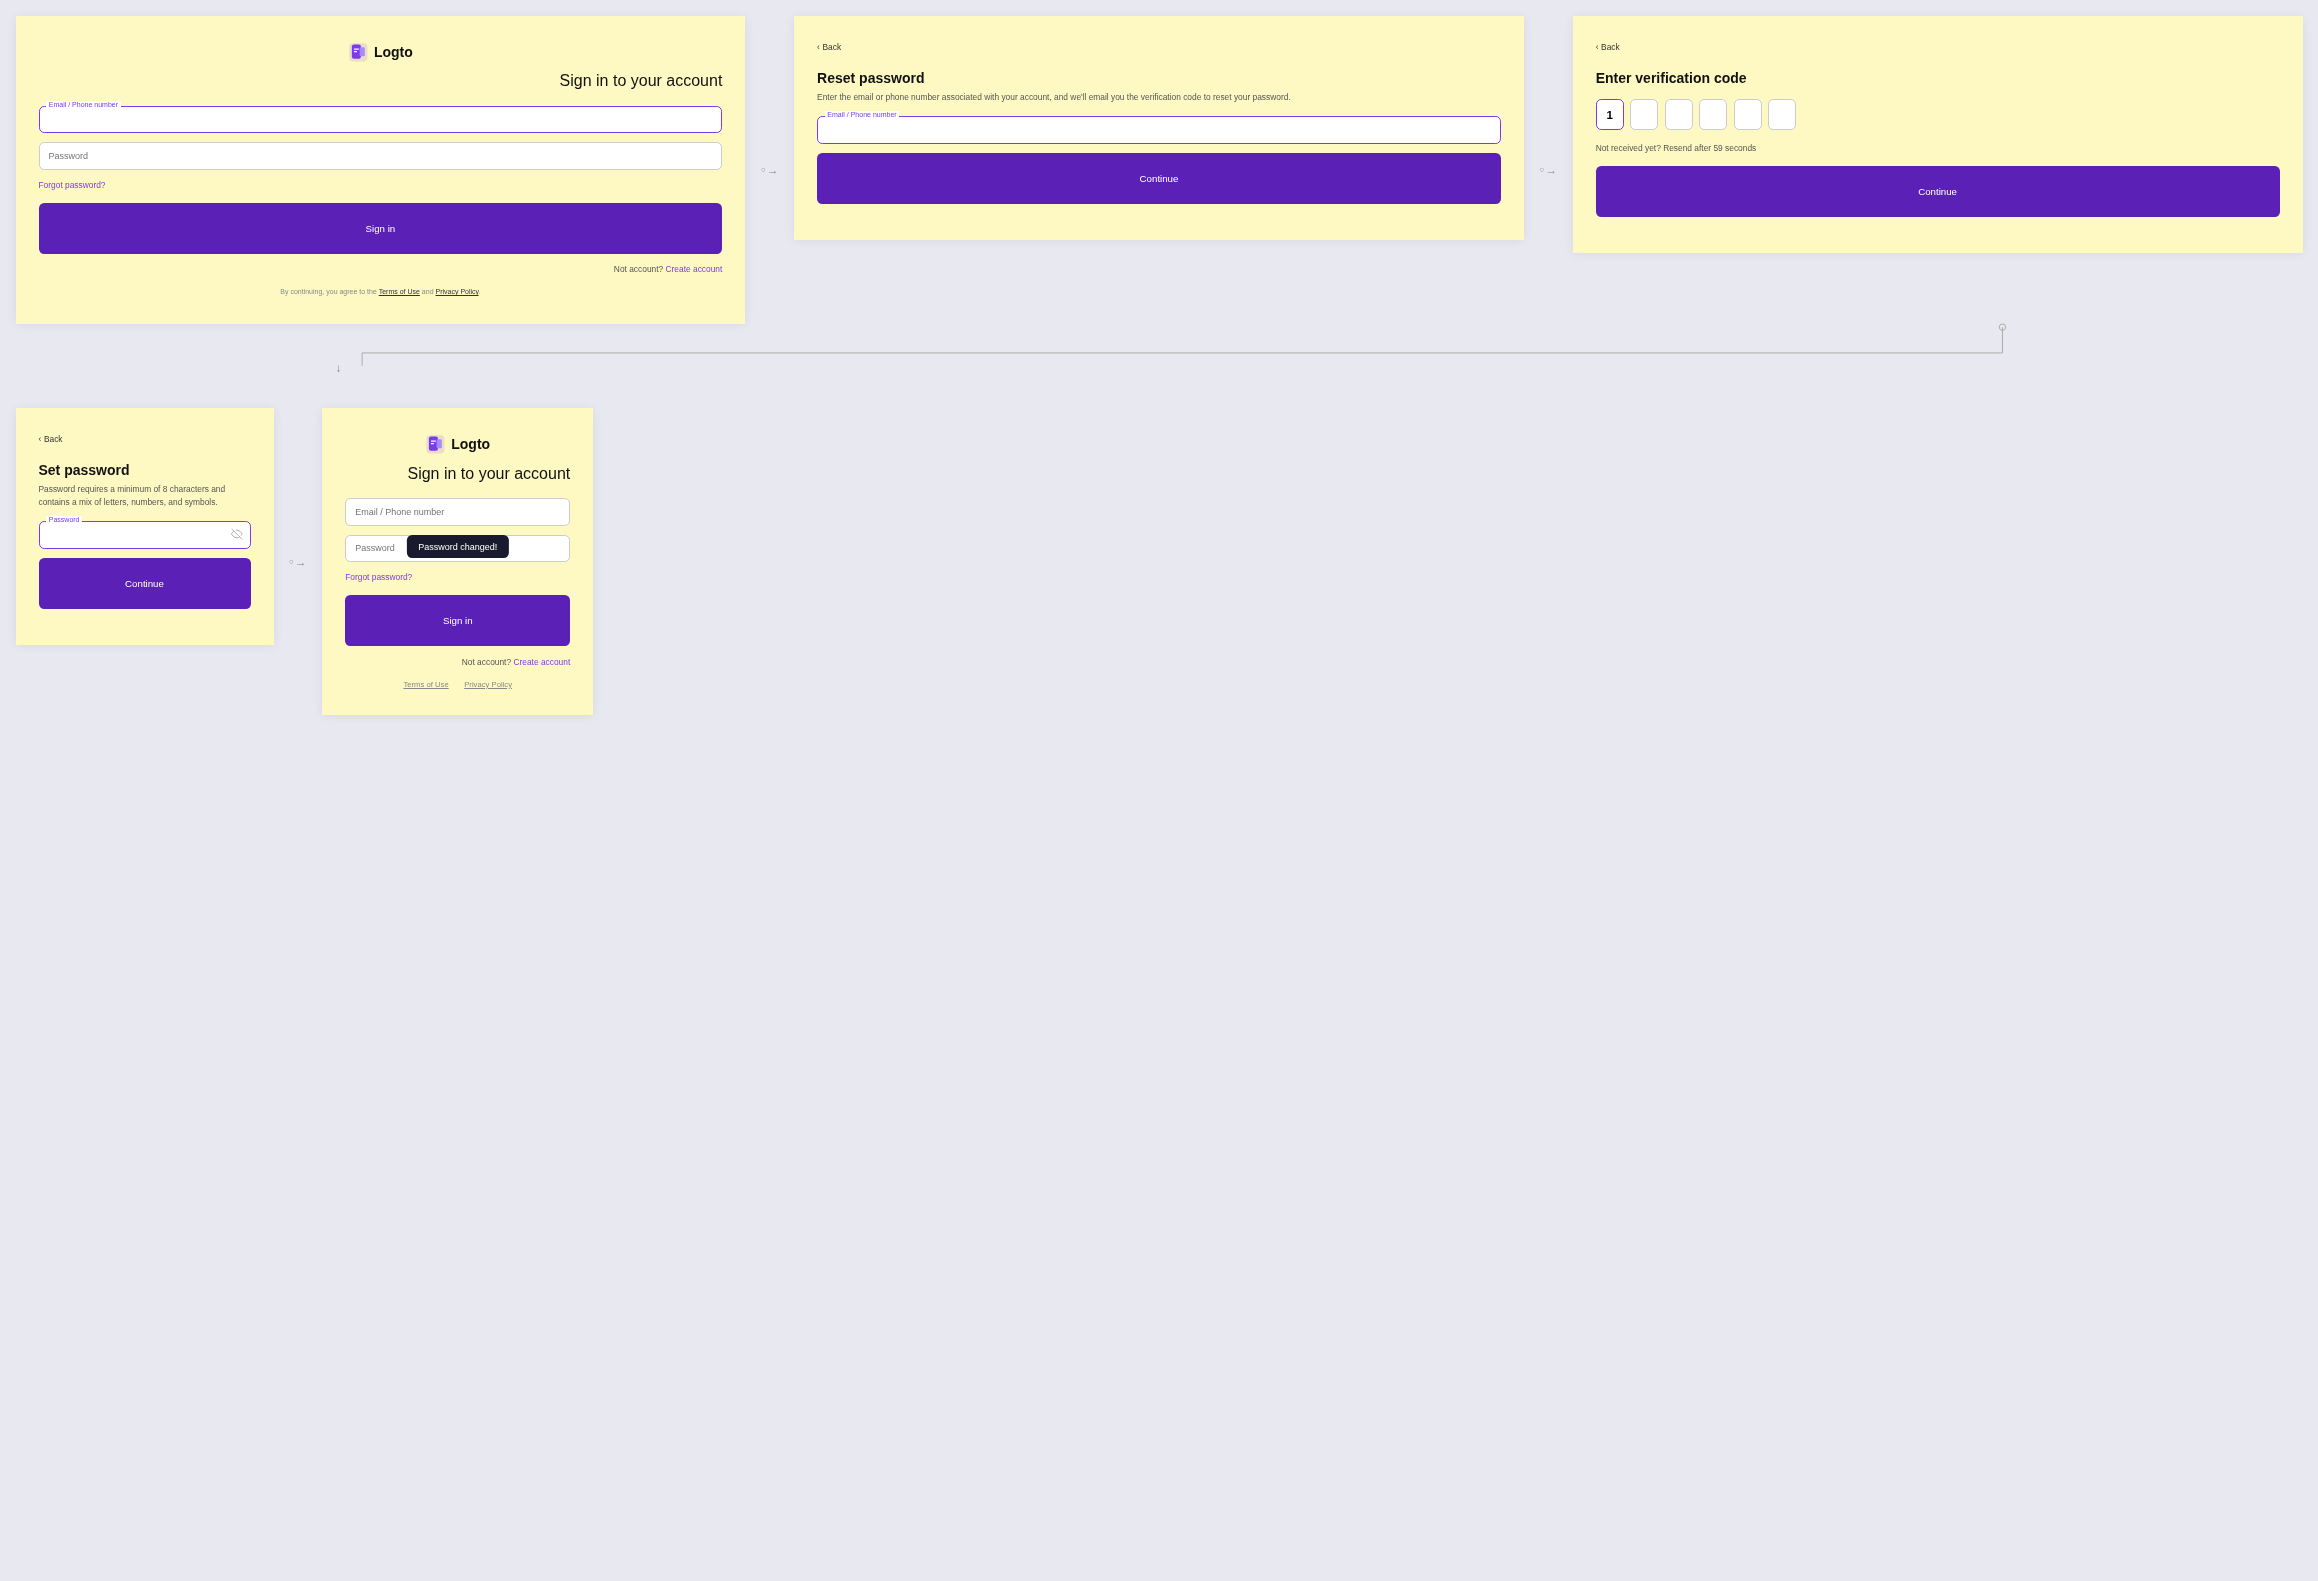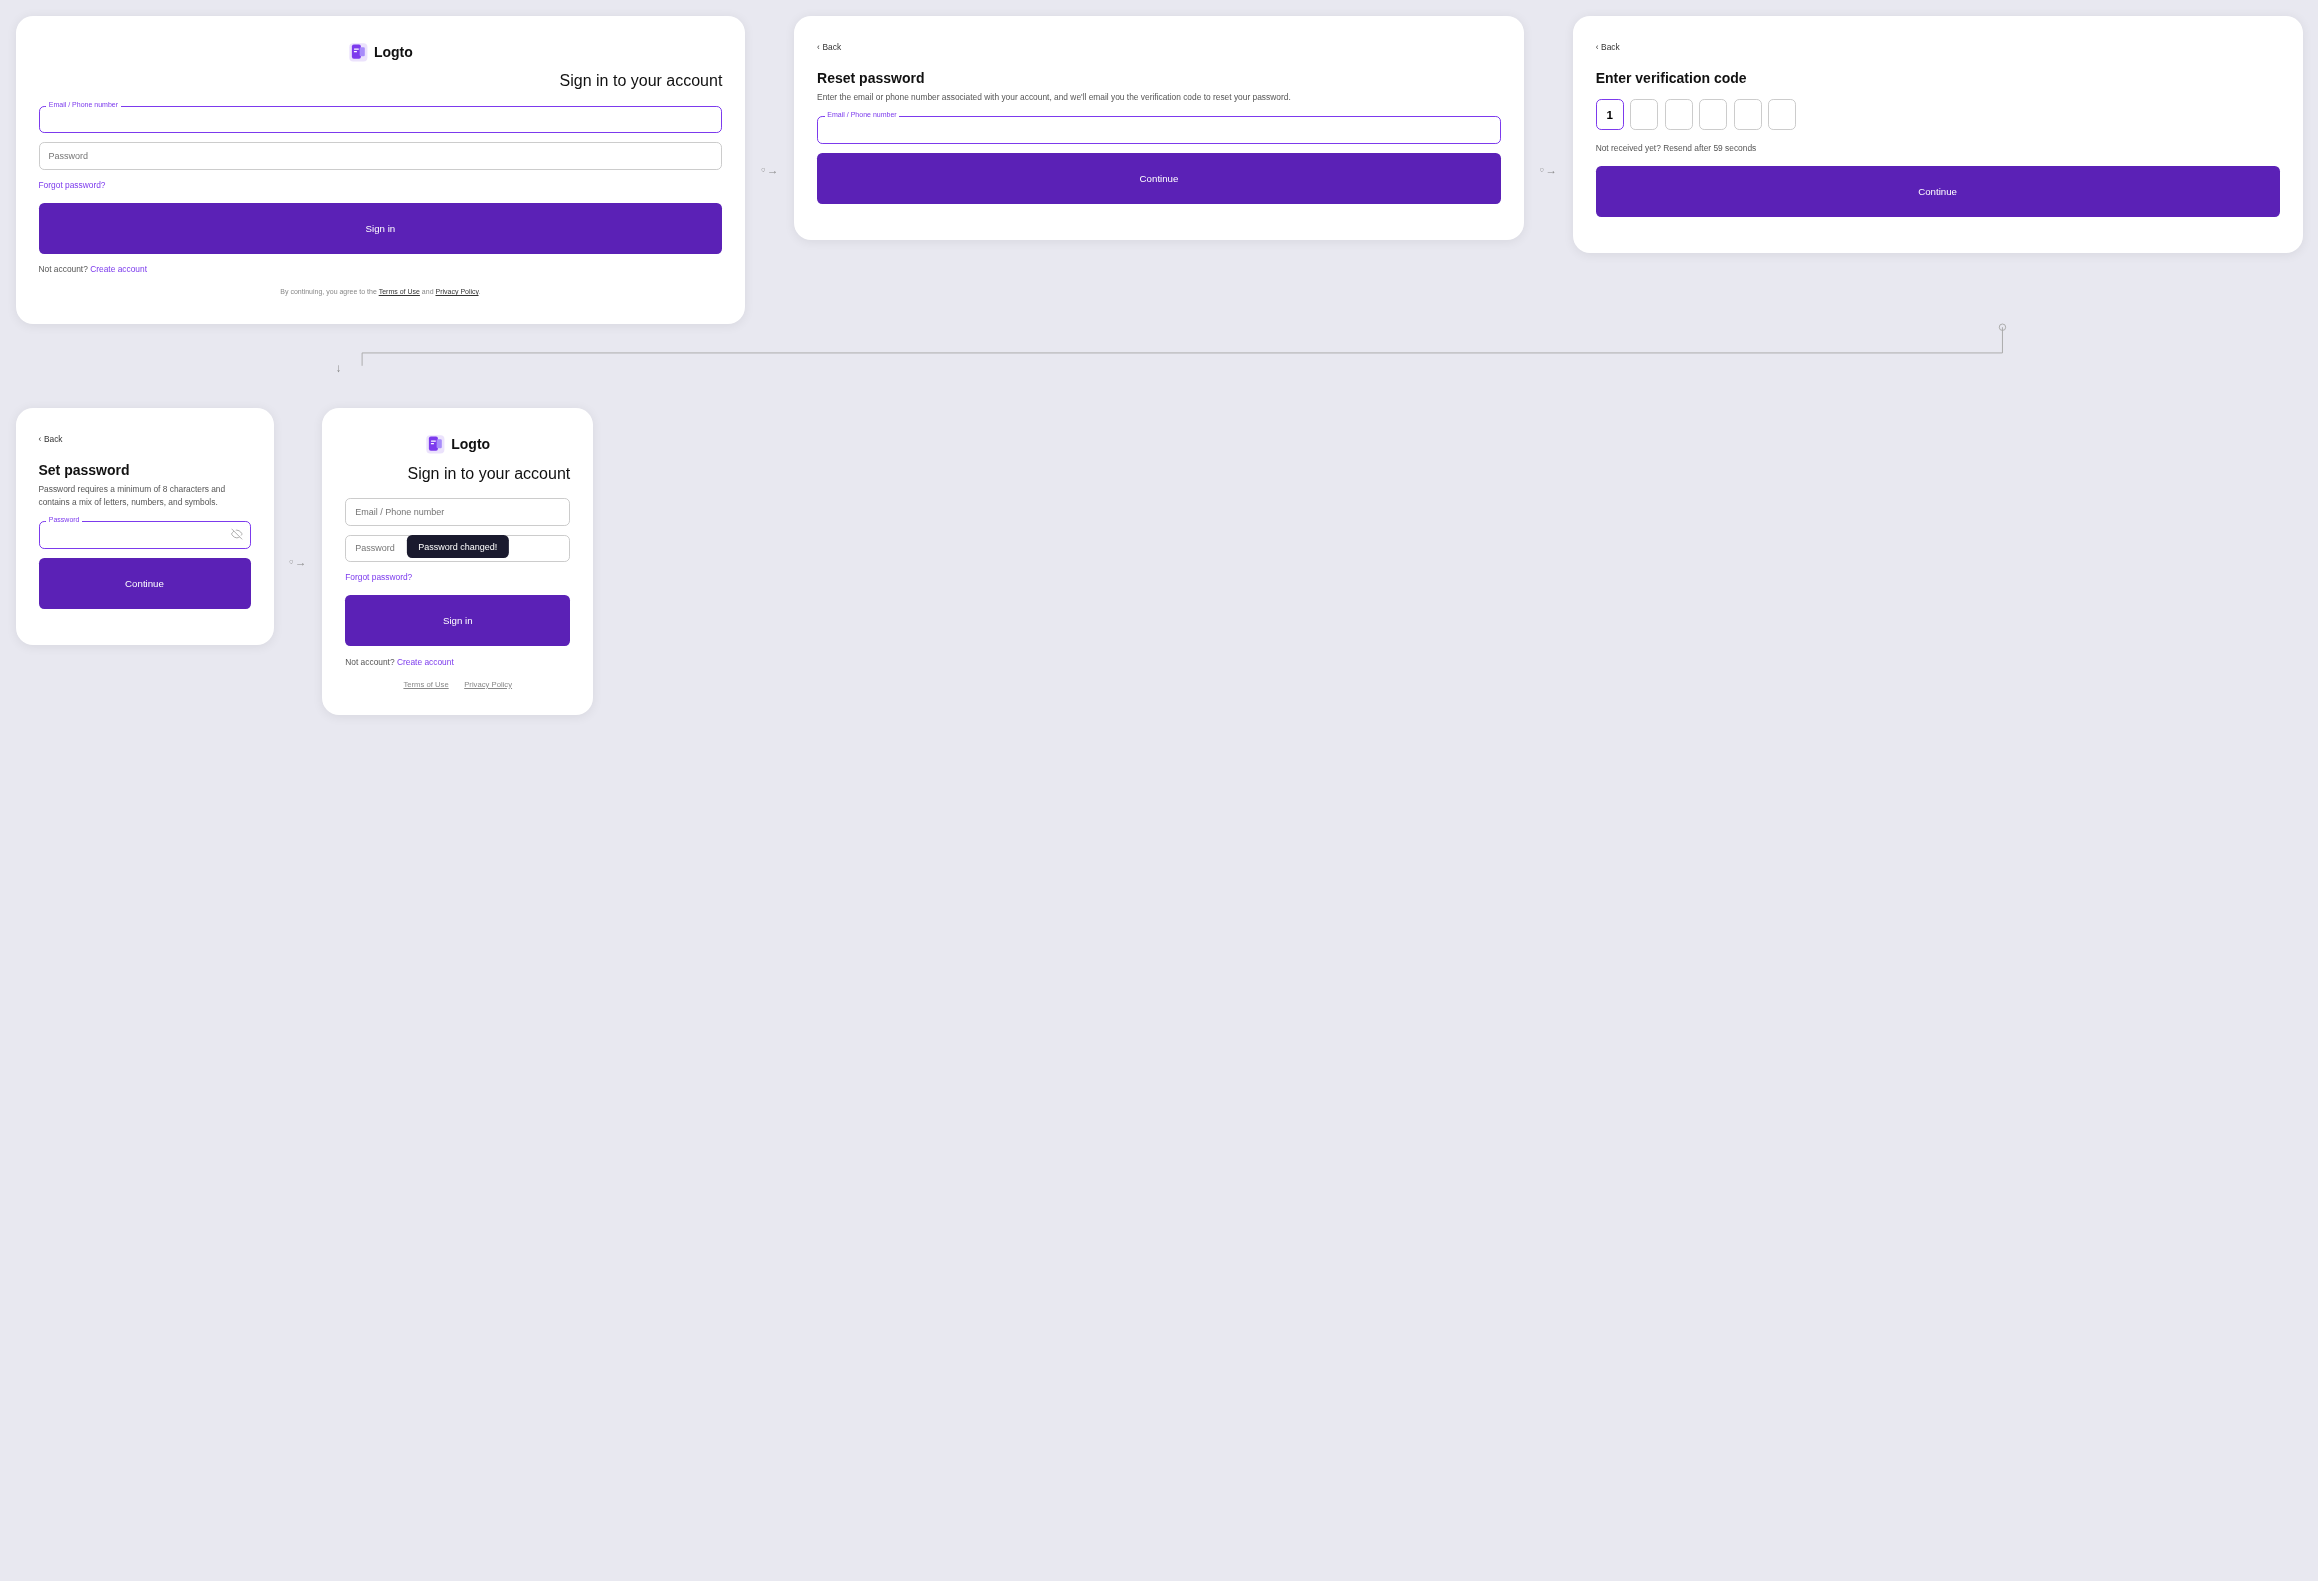--- a/index.html
+++ b/index.html
@@ -23,22 +23,22 @@
     }
     .bottom-row {
       display: flex;
       flex-direction: row;
       gap: 13px;
       align-items: flex-start;
       position: relative;
       margin-top: 39px;
     }
     .card {
-      background: #ffffff;
-      border-radius: 17px;
+      background: #fef9c3;
+      border-radius: 0;
       padding: 26px 23px;
       flex: 1;
       box-shadow: 0 1.3px 10.3px rgba(0,0,0,0.07);
     }
     
     .arrow-h {
       display: flex;
       align-items: center;
       align-self: center;
       color: #888;
@@ -141,21 +141,21 @@
       color: #fff;
       border: none;
       border-radius: 5.2px;
       padding: 20px;
       font-size: 9.7px;
       font-weight: 500;
       cursor: pointer;
       margin-bottom: 10.3px;
     }
     .create-account-text {
-      text-align: left;
+      text-align: right;
       font-size: 8.4px;
       color: #555;
       margin-bottom: 13px;
     }
     .create-account-link {
       color: #7c3aed;
       text-decoration: none;
       font-weight: 500;
     }
     .terms-text {

